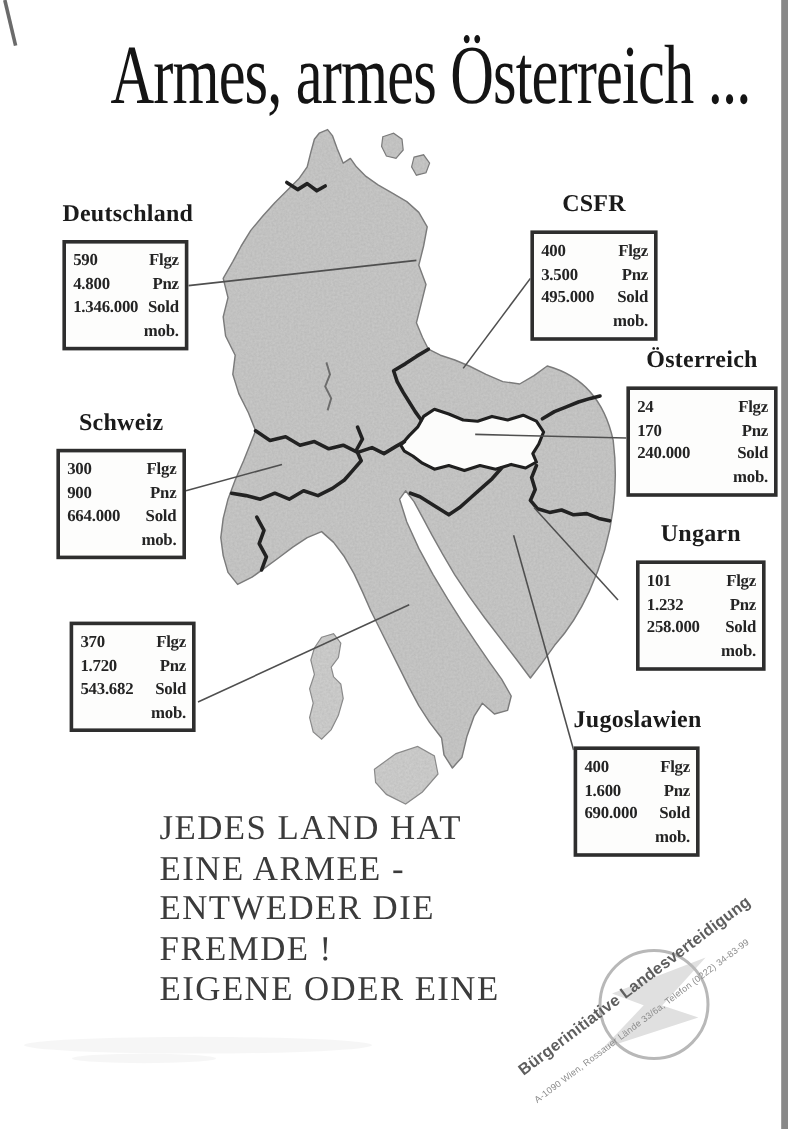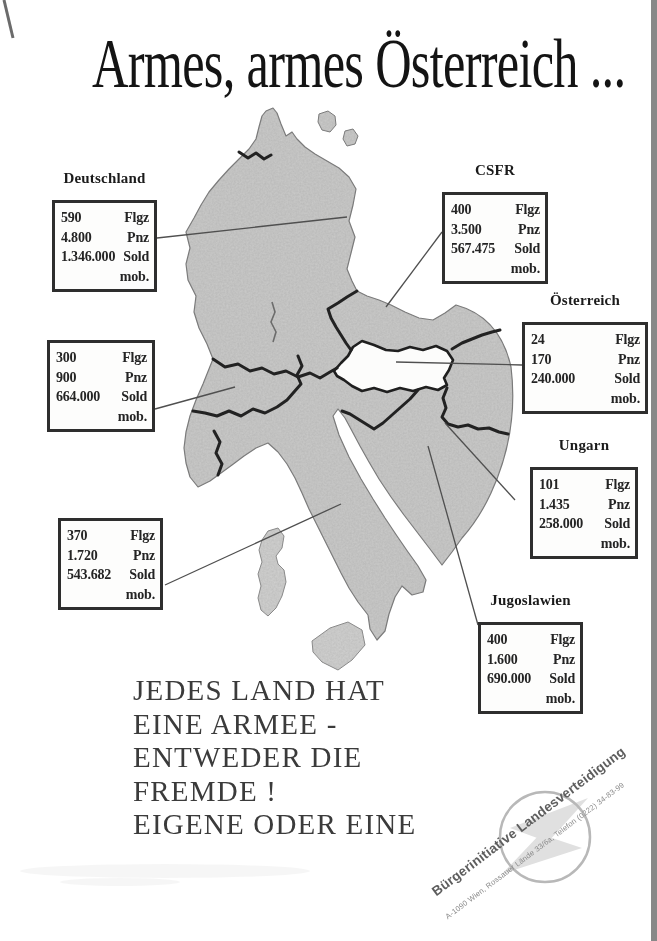--- a/index.html
+++ b/index.html
@@ -12,21 +12,21 @@
   .poster-title {
     position:absolute; top:26px; left:0; width:657px;
     text-align:center; font-size:70px; line-height:76px;
     letter-spacing:-1px; color:#141414;
     transform:scaleX(0.72); transform-origin:50% 50%;
     white-space:nowrap;
   }
   svg.map { position:absolute; left:0; top:0; }
   .cbox { position:absolute; text-align:center; }
   .cbox-title {
-    font-weight:bold; font-size:15px; line-height:24px; height:24px;
+    font-weight:bold; font-size:20px; line-height:24px; height:24px;
     margin-bottom:10px; color:#1b1b1b; letter-spacing:0.2px;
   }
   .cbox-frame {
     border:3px solid #2e2e2e; background:rgba(252,252,251,0.82);
     padding:5px 5px 3px 6px; text-align:left;
   }
   .crow {
     display:flex; justify-content:space-between;
     font-weight:bold; font-size:14px; line-height:19.5px;
     color:#242424; letter-spacing:-0.2px;
@@ -147,21 +147,21 @@
     <div class="cbox-frame">
       <div class="crow">
           <span>400</span>
           <span>Flgz</span>
         </div>
       <div class="crow">
           <span>3.500</span>
           <span>Pnz</span>
         </div>
       <div class="crow">
-          <span>567.475</span>
+          <span>495.000</span>
           <span>Sold</span>
         </div>
       <div class="crow mob">
           <span>mob.</span>
         </div>
     </div>
   </div>
 
   <div class="cbox" style="left:522px; top:288px; width:126px;">
     <div class="cbox-title">Österreich</div>
@@ -178,20 +178,21 @@
           <span>240.000</span>
           <span>Sold</span>
         </div>
       <div class="crow mob">
           <span>mob.</span>
         </div>
     </div>
   </div>
 
   <div class="cbox" style="left:47px; top:340px; width:108px;">
+    <div class="cbox-title">Schweiz</div>
     <div class="cbox-frame">
       <div class="crow">
           <span>300</span>
           <span>Flgz</span>
         </div>
       <div class="crow">
           <span>900</span>
           <span>Pnz</span>
         </div>
       <div class="crow">
@@ -205,21 +206,21 @@
   </div>
 
   <div class="cbox" style="left:515px; top:433px; width:108px;margin-left:15px;">
     <div class="cbox-title">Ungarn</div>
     <div class="cbox-frame">
       <div class="crow">
           <span>101</span>
           <span>Flgz</span>
         </div>
       <div class="crow">
-          <span>1.435</span>
+          <span>1.232</span>
           <span>Pnz</span>
         </div>
       <div class="crow">
           <span>258.000</span>
           <span>Sold</span>
         </div>
       <div class="crow mob">
           <span>mob.</span>
         </div>
     </div>

